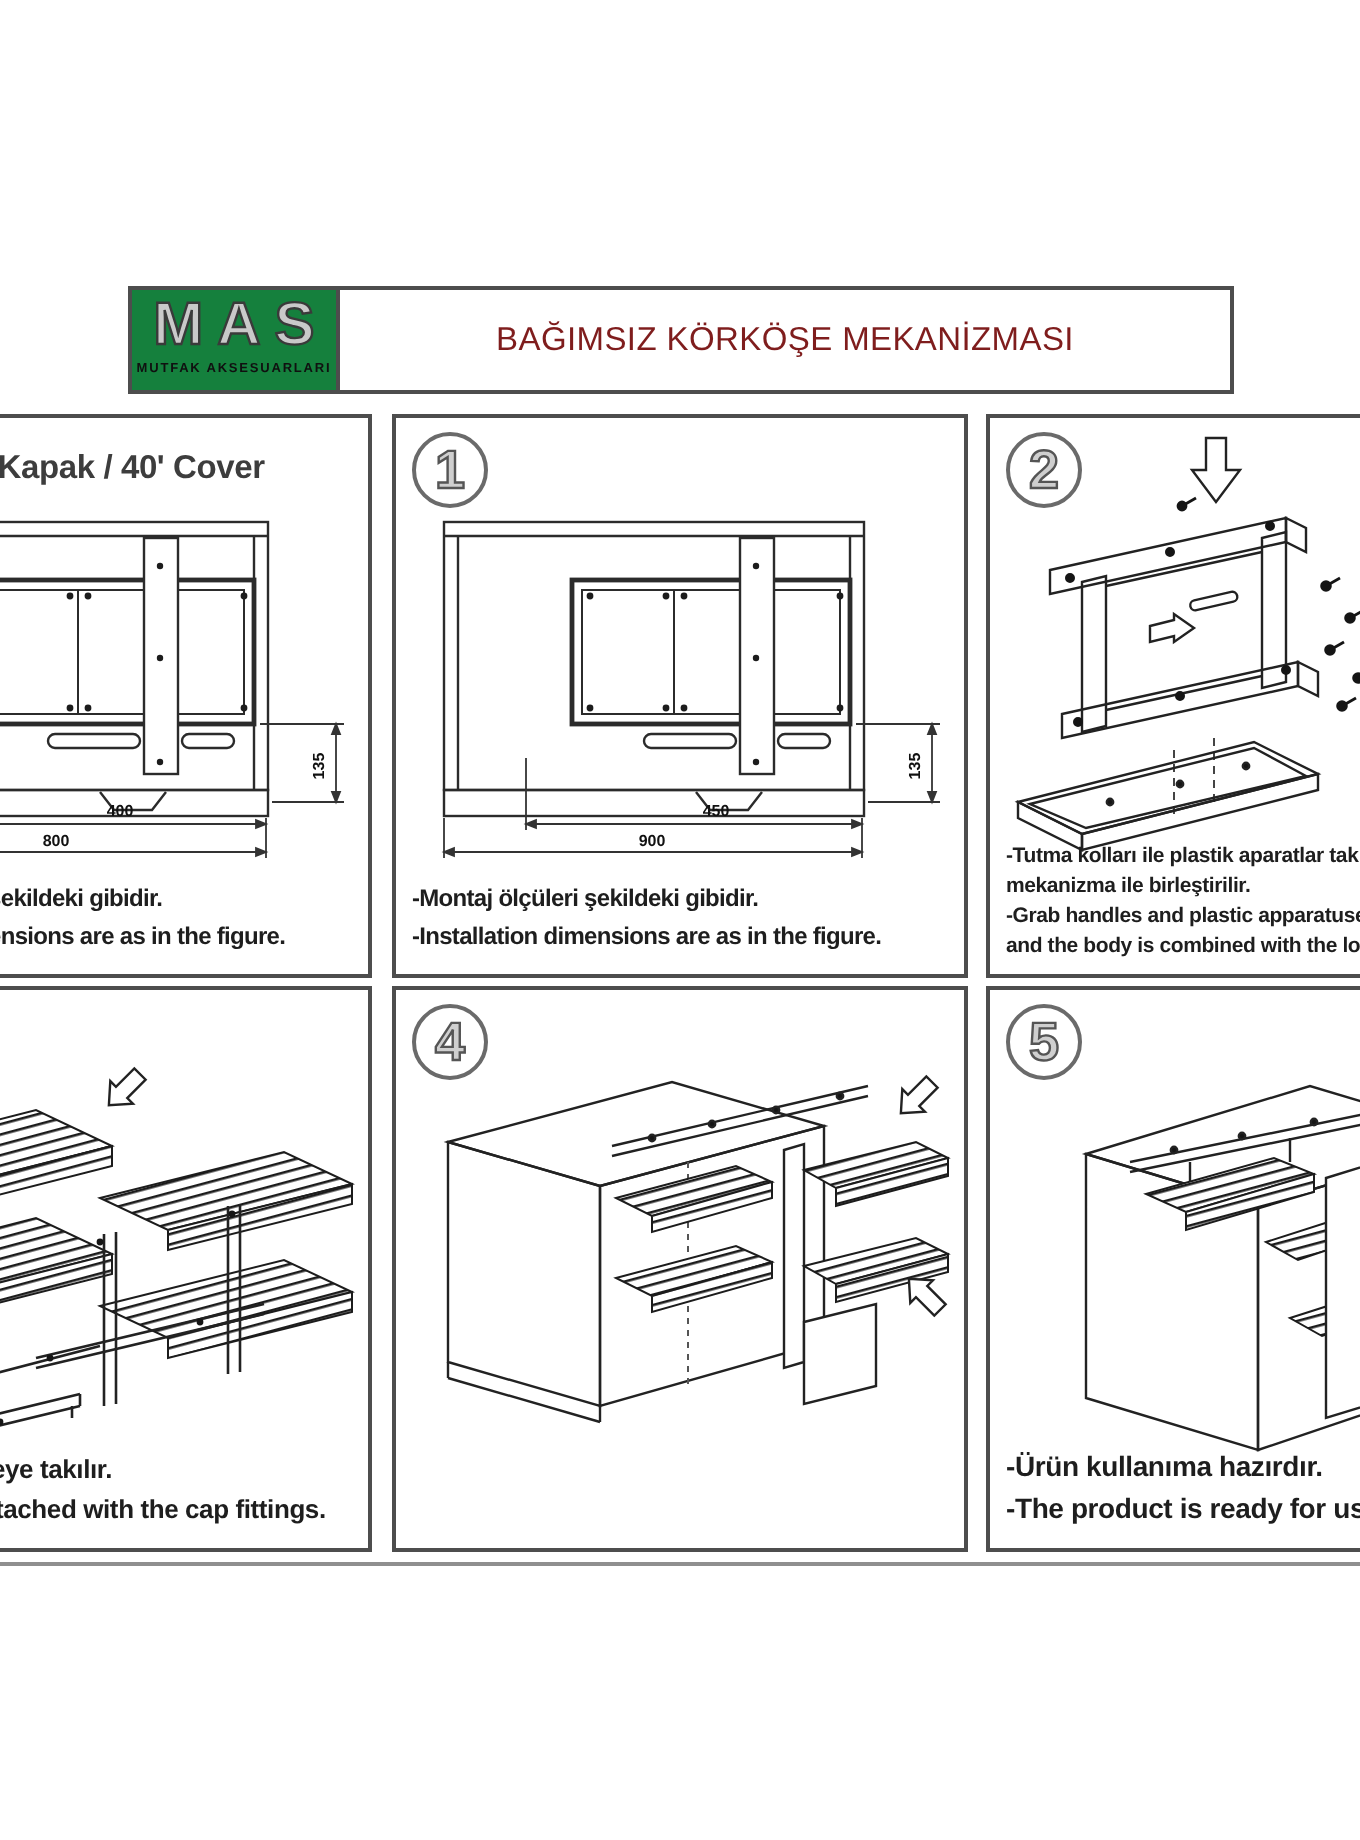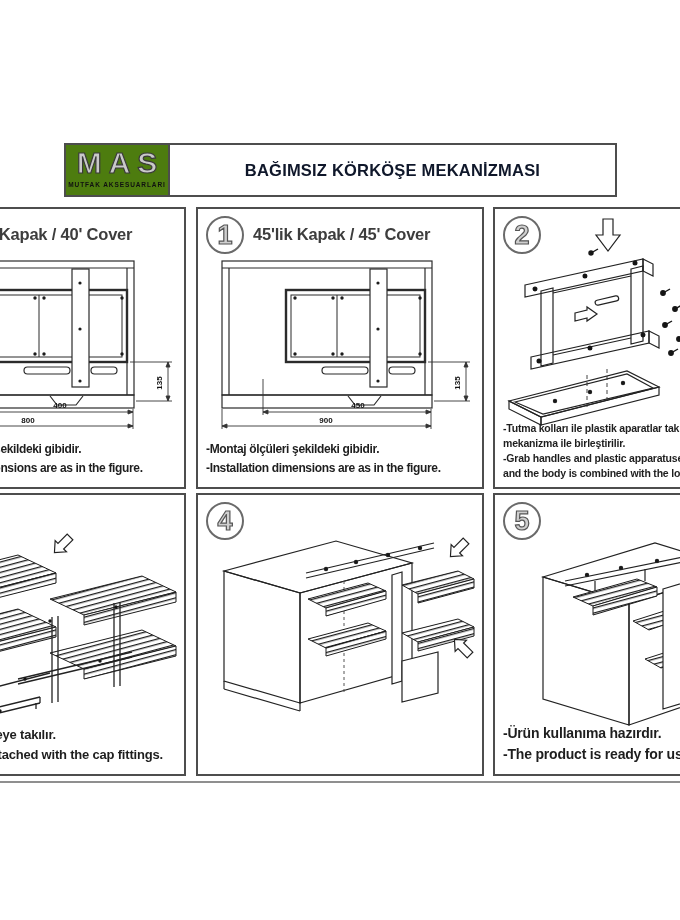--- a/index.html
+++ b/index.html
@@ -4,38 +4,38 @@
 <style>
   * { margin:0; padding:0; box-sizing:border-box; }
   html,body { background:#ffffff; }
   body {
     width:680px; height:920px; position:relative; overflow:hidden;
     font-family:"Liberation Sans", sans-serif; color:#1c1c1c;
   }
   
   .logo-box {
     position:absolute; left:64px; top:143px; width:106px; height:54px;
-    border:2px solid #4d4d4d; background:#4d7c0f; text-align:center;
+    border:2px solid #4d4d4d; background:#15803d; text-align:center;
   }
   .logo-mas {
     margin-top:2px; font-size:30px; line-height:32px; font-weight:bold;
     letter-spacing:7px; padding-left:7px;
     color:#c9c9c9; -webkit-text-stroke:1.2px #3a3a3a;
   }
   .logo-sub {
     font-size:6.5px; font-weight:bold; letter-spacing:0.9px; color:#101010;
     margin-top:2px;
   }
   .title-box {
     position:absolute; left:168px; top:143px; width:449px; height:54px;
     border:2px solid #4d4d4d; background:#fff;
     display:flex; flex-direction:column; align-items:center; justify-content:center;
   }
   .title-line {
-    font-size:16.5px; line-height:21px; font-weight:bold; color:#0f172a;
+    font-size:16.5px; line-height:21px; font-weight:normal; color:#7f1d1d;
     letter-spacing:0.2px; white-space:nowrap;
   }
   
   .panel {
     position:absolute; width:288px; background:#fff;
     border:2px solid #4d4d4d; overflow:hidden;
   }
   .row1 { top:207px; height:282px; }
   .row2 { top:493px; height:283px; }
   .colL { left:-102px; }
@@ -128,21 +128,20 @@
     <text x="128" y="166" text-anchor="middle" font-size="8" font-weight="bold" fill="#111">800</text>
   </svg>
   <div class="caption cap-std">
     <div>-Montaj ölçüleri şekildeki gibidir.</div>
     <div>-Installation dimensions are as in the figure.</div>
   </div>
 </div>
 
 <div class="panel row1 colM">
   <div class="badge">1</div>
-  <div class="panel-title">45'lik Kapak / 45' Cover</div>
   <svg class="draw" style="top:48px;" width="288" height="178" viewBox="0 0 288 178">
     <g fill="none" stroke="#2b2b2b" stroke-width="1.2">
       <rect x="24" y="4" width="210" height="134"></rect>
       <line x1="24" y1="11" x2="234" y2="11"></line>
       <line x1="31" y1="11" x2="31" y2="138"></line>
       <line x1="227" y1="11" x2="227" y2="138"></line>
       <rect x="24" y="138" width="210" height="13"></rect>
       <path d="M150 139 L157 148 L176 148 L183 139"></path>
       <rect x="88" y="33" width="139" height="72" stroke-width="2.4"></rect>
       <rect x="93" y="38" width="129" height="62" stroke-width="1"></rect>

